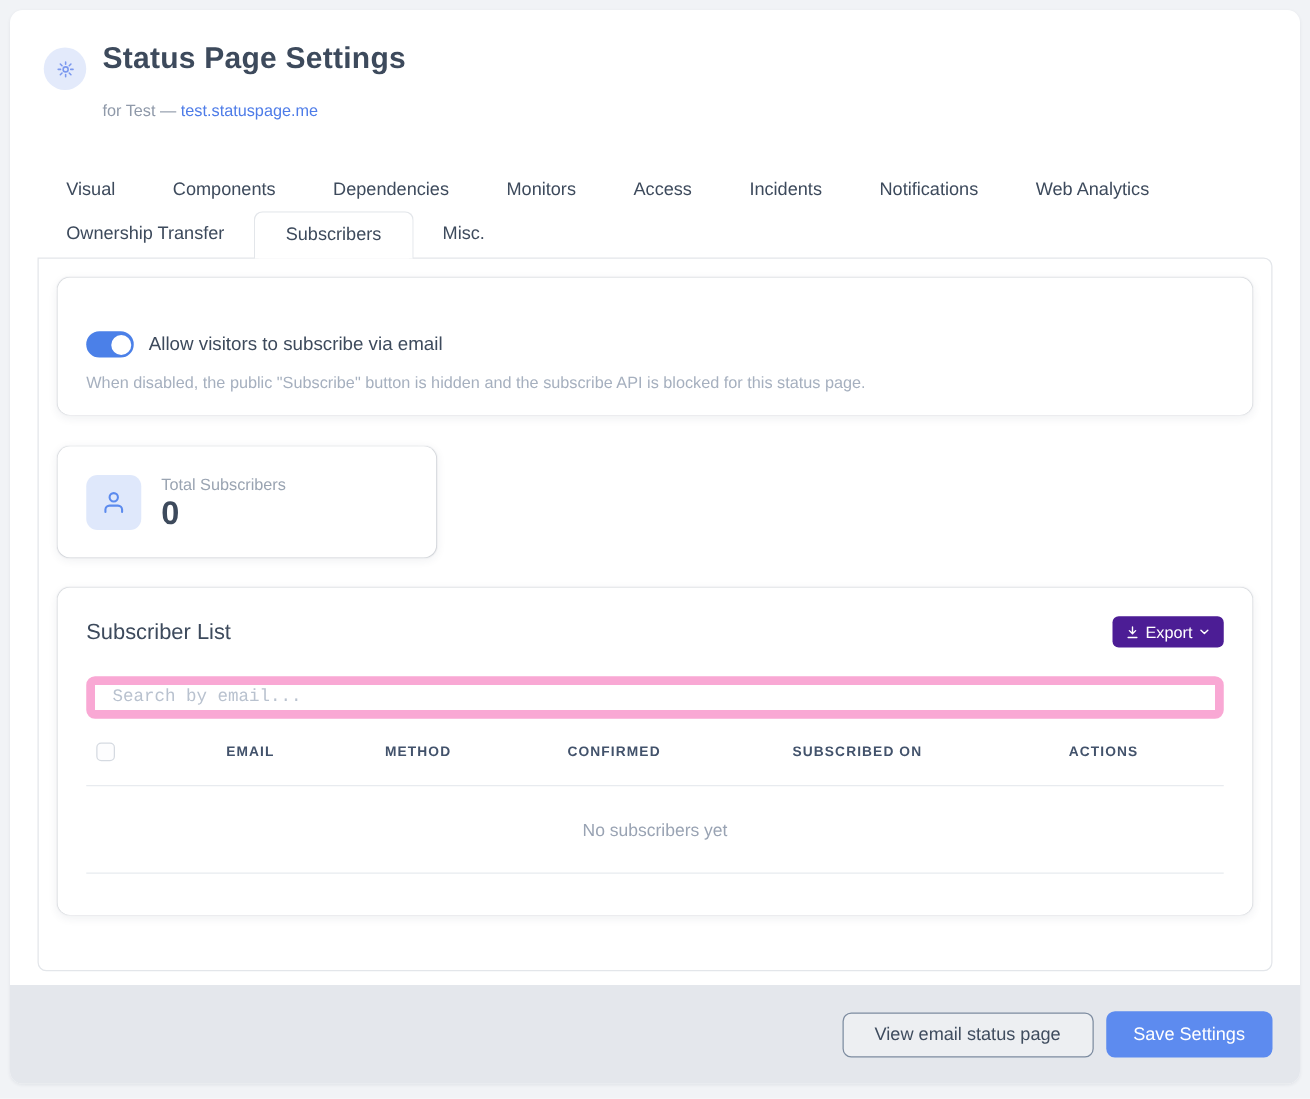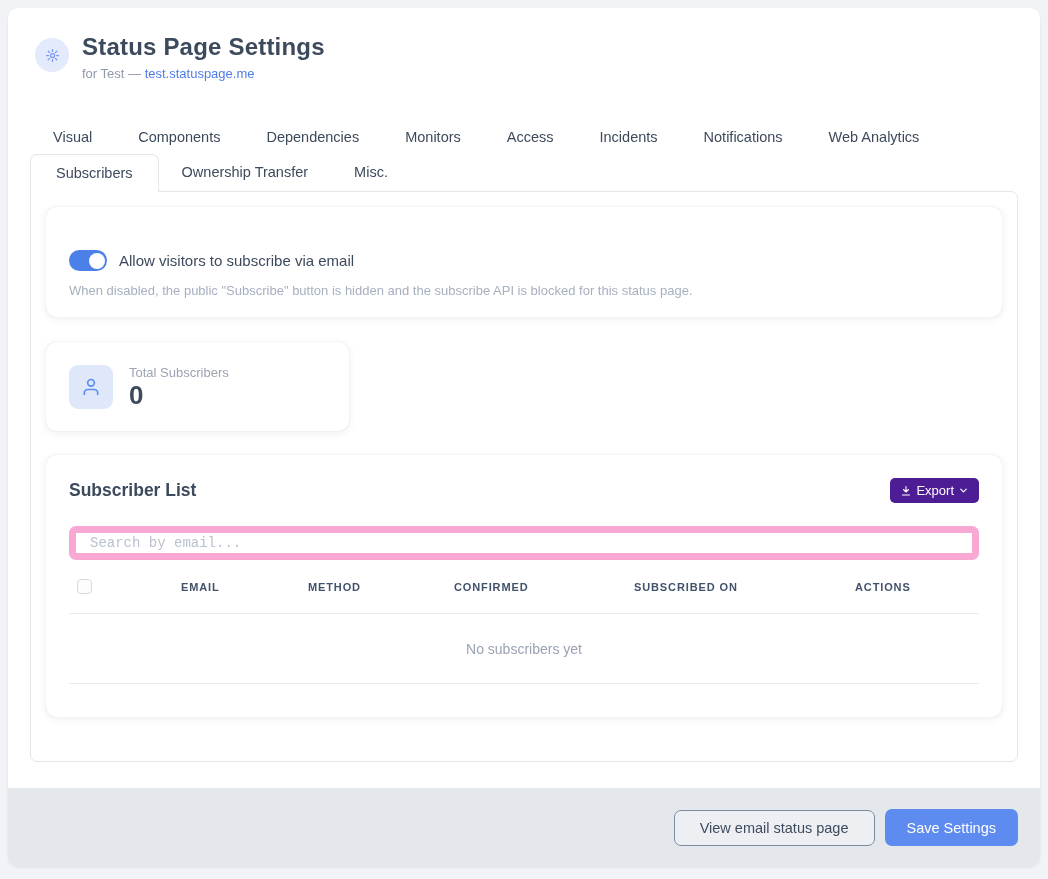--- a/index.html
+++ b/index.html
@@ -18,21 +18,21 @@
     box-shadow: 0 1px 3px rgba(20,30,60,.07);
   }
   
   .header { display: flex; align-items: flex-start; gap: 13px; padding: 25px 20px 0 27px; }
   .avatar {
     width: 34px; height: 34px; border-radius: 50%;
     background: #e3eafb; display: flex; align-items: center; justify-content: center;
     margin-top: 5px; flex: 0 0 auto;
   }
   .page-title { font-size: 24px; font-weight: 600; color: #3d4a5c; letter-spacing: .2px; }
-  .page-subtitle { font-size: 13px; color: #8f99a9; margin-top: 5px; }
+  .page-subtitle { font-size: 13px; color: #8f99a9; margin-top: 20px; }
   .page-subtitle .domain-link { color: #4e7ce8; text-decoration: none; }
   
   .tabs-row1 { display: flex; margin: 39px 22px 0; }
   .tab1 { padding: 9px 23px; font-size: 14.5px; color: #3d4a5c; cursor: pointer; white-space: nowrap; }
   .tabs-row2 { display: flex; margin: 0 22px; align-items: flex-end; }
   .tab2 { padding: 0 23px; line-height: 37px; font-size: 14.5px; color: #3d4a5c; cursor: pointer; white-space: nowrap; }
   .tab2.active {
     background: #fff; border: 1px solid #e3e6ea; border-bottom: none;
     border-radius: 7px 7px 0 0; padding: 0 25px;
     position: relative; z-index: 2; margin-bottom: -1px;
@@ -64,21 +64,21 @@
   .toggle-label { font-size: 15px; color: #3d4a5c; }
   .helper-text { margin-top: 12px; font-size: 13px; color: #a6b0bf; }
   
   .card-stats { margin-top: 25px; width: 303px; height: 89px; padding: 0 23px; display: flex; align-items: center; gap: 16px; }
   .stats-icon { width: 44px; height: 44px; border-radius: 9px; background: #dfe8fb; display: flex; align-items: center; justify-content: center; flex: 0 0 auto; }
   .stats-label { font-size: 13px; color: #9aa4b2; }
   .stats-value { font-size: 26px; font-weight: 600; color: #3d4a5c; margin-top: 2px; line-height: 1; }
   
   .card-list { margin-top: 24px; padding: 23px 23px 0; height: 262px; }
   .list-head { display: flex; align-items: center; justify-content: space-between; }
-  .list-title { font-size: 17.5px; font-weight: 700; color: #3d4a5c; }
+  .list-title { font-size: 17.5px; font-weight: 400; color: #3d4a5c; }
   .export-btn {
     background: #4c1d95; color: #fff; border: none; border-radius: 5px;
     height: 25px; padding: 0 10px; font-size: 13px; font-family: inherit;
     display: flex; align-items: center; gap: 4px; cursor: pointer;
   }
   .search-input {
     margin-top: 23px; width: 100%; height: 34px;
     border: 7px solid #f9a8d4; border-radius: 7px; padding: 0 14px;
     font-size: 14px; font-family: Liberation Mono, monospace; color: #3d4a5c; outline: none;
   }
@@ -135,22 +135,22 @@
     <div class="tab1">Components</div>
     <div class="tab1">Dependencies</div>
     <div class="tab1">Monitors</div>
     <div class="tab1">Access</div>
     <div class="tab1">Incidents</div>
     <div class="tab1">Notifications</div>
     <div class="tab1">Web Analytics</div>
   </div>
 
   <div class="tabs-row2">
+    <div class="tab2">Ownership Transfer</div>
     <div class="tab2 active">Subscribers</div>
-    <div class="tab2">Ownership Transfer</div>
     <div class="tab2">Misc.</div>
   </div>
 
   <div class="panel">
 
     <div class="card card-public">
       <div class="toggle-row">
         <div class="toggle on" id="subscribe-toggle">
           <div class="knob"></div>
         </div>

